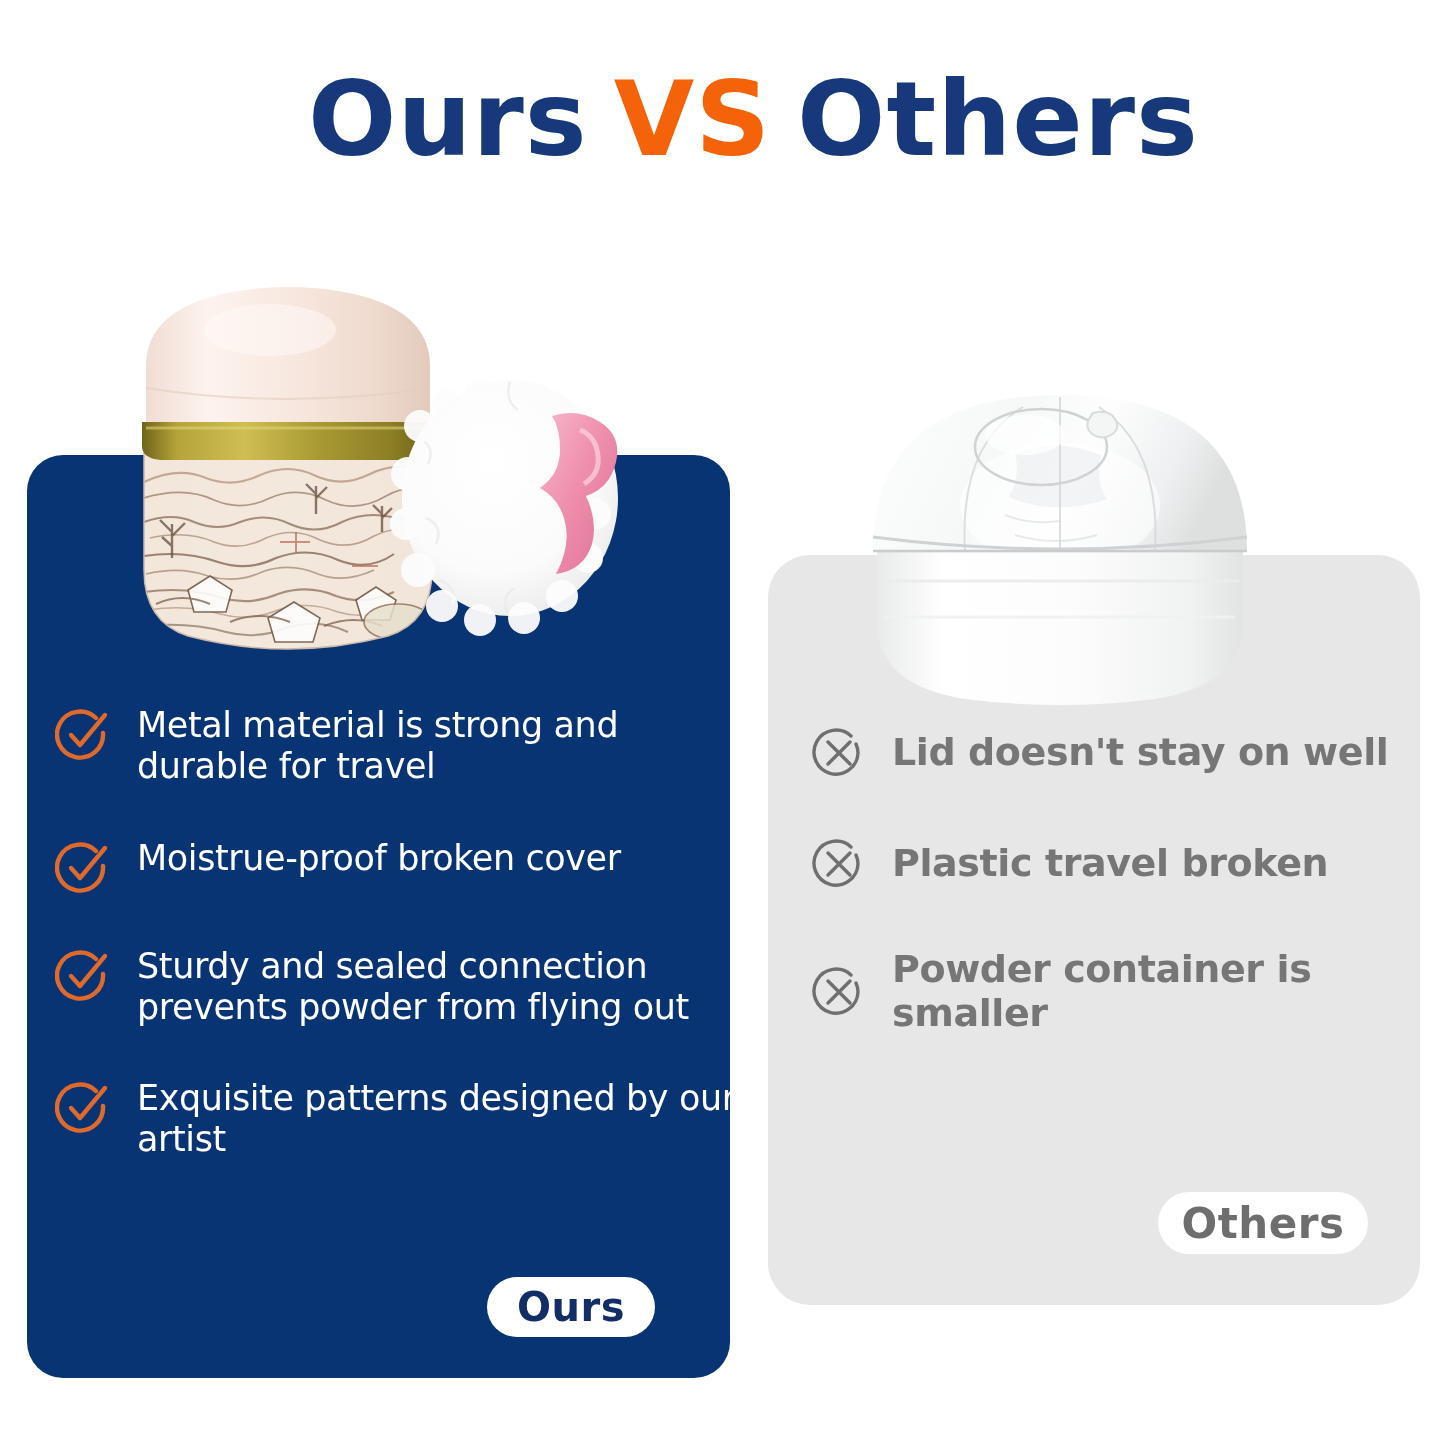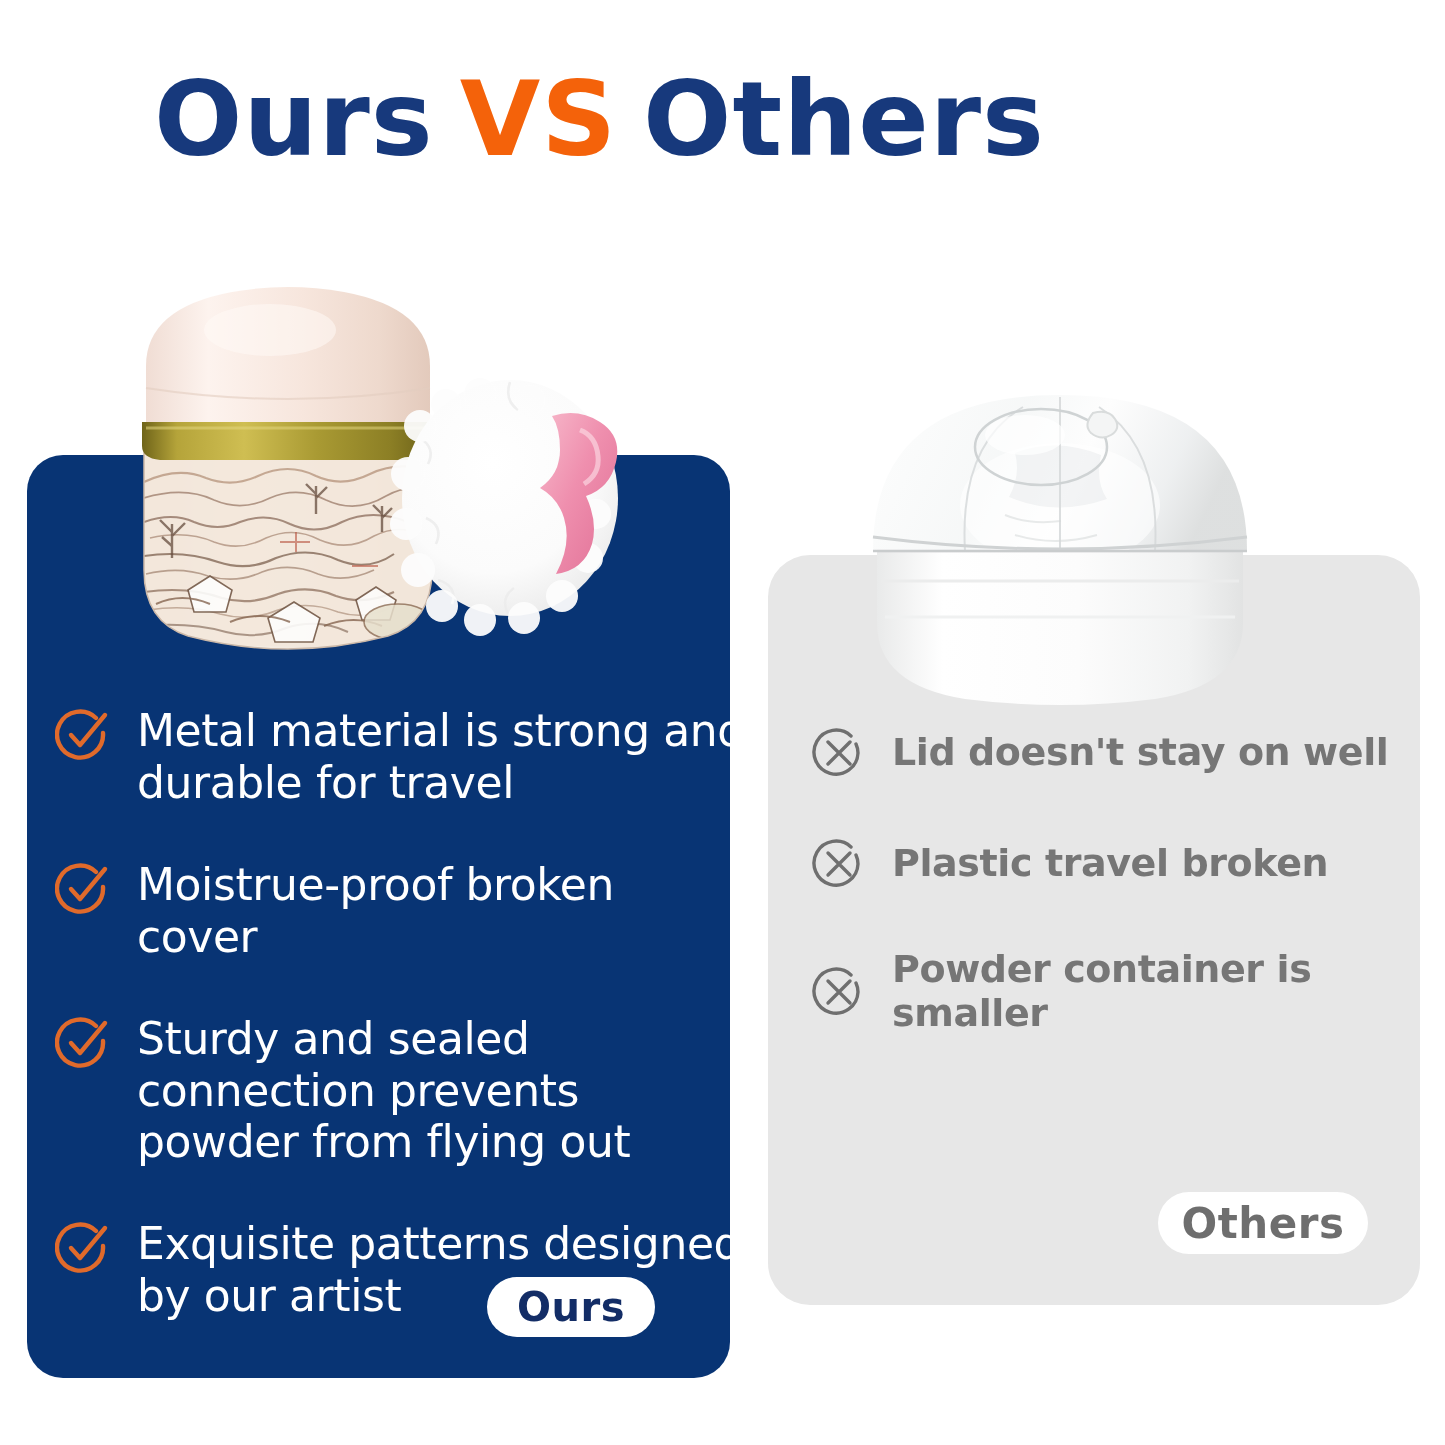--- a/index.html
+++ b/index.html
@@ -14,21 +14,21 @@
     overflow: hidden;
     font-family: "DejaVu Sans", sans-serif;
   }
 
   
   #title {
     position: absolute;
     left: 0;
     top: 62px;
     width: 1199px;
-    text-align: center;
+    text-align: right;
     font-family: "DejaVu Sans", sans-serif;
     font-size: 104px;
     font-weight: 700;
     letter-spacing: 1px;
     white-space: nowrap;
     line-height: 1.1;
   }
   #title .w-ours, #title .w-others { color: #17397c; }
   #title .w-vs { color: #f4620a; }
   #title .sp { display: inline-block; width: 26px; }
@@ -68,21 +68,21 @@
   .ours-item:last-child { margin-bottom: 1px; }
   .ours-item .ico {
     flex: 0 0 auto;
     width: 56px;
     height: 56px;
     margin-right: 26px;
     margin-top: 2px;
   }
   .ours-item .txt {
     color: #ffffff;
-    font-size: 44px;
+    font-size: 35px;
     line-height: 1.18;
     font-family: "DejaVu Sans", sans-serif;
     letter-spacing: -0.4px;
   }
 
   
   #others-list {
     position: absolute;
     left: 812px;
     top: 726px;

